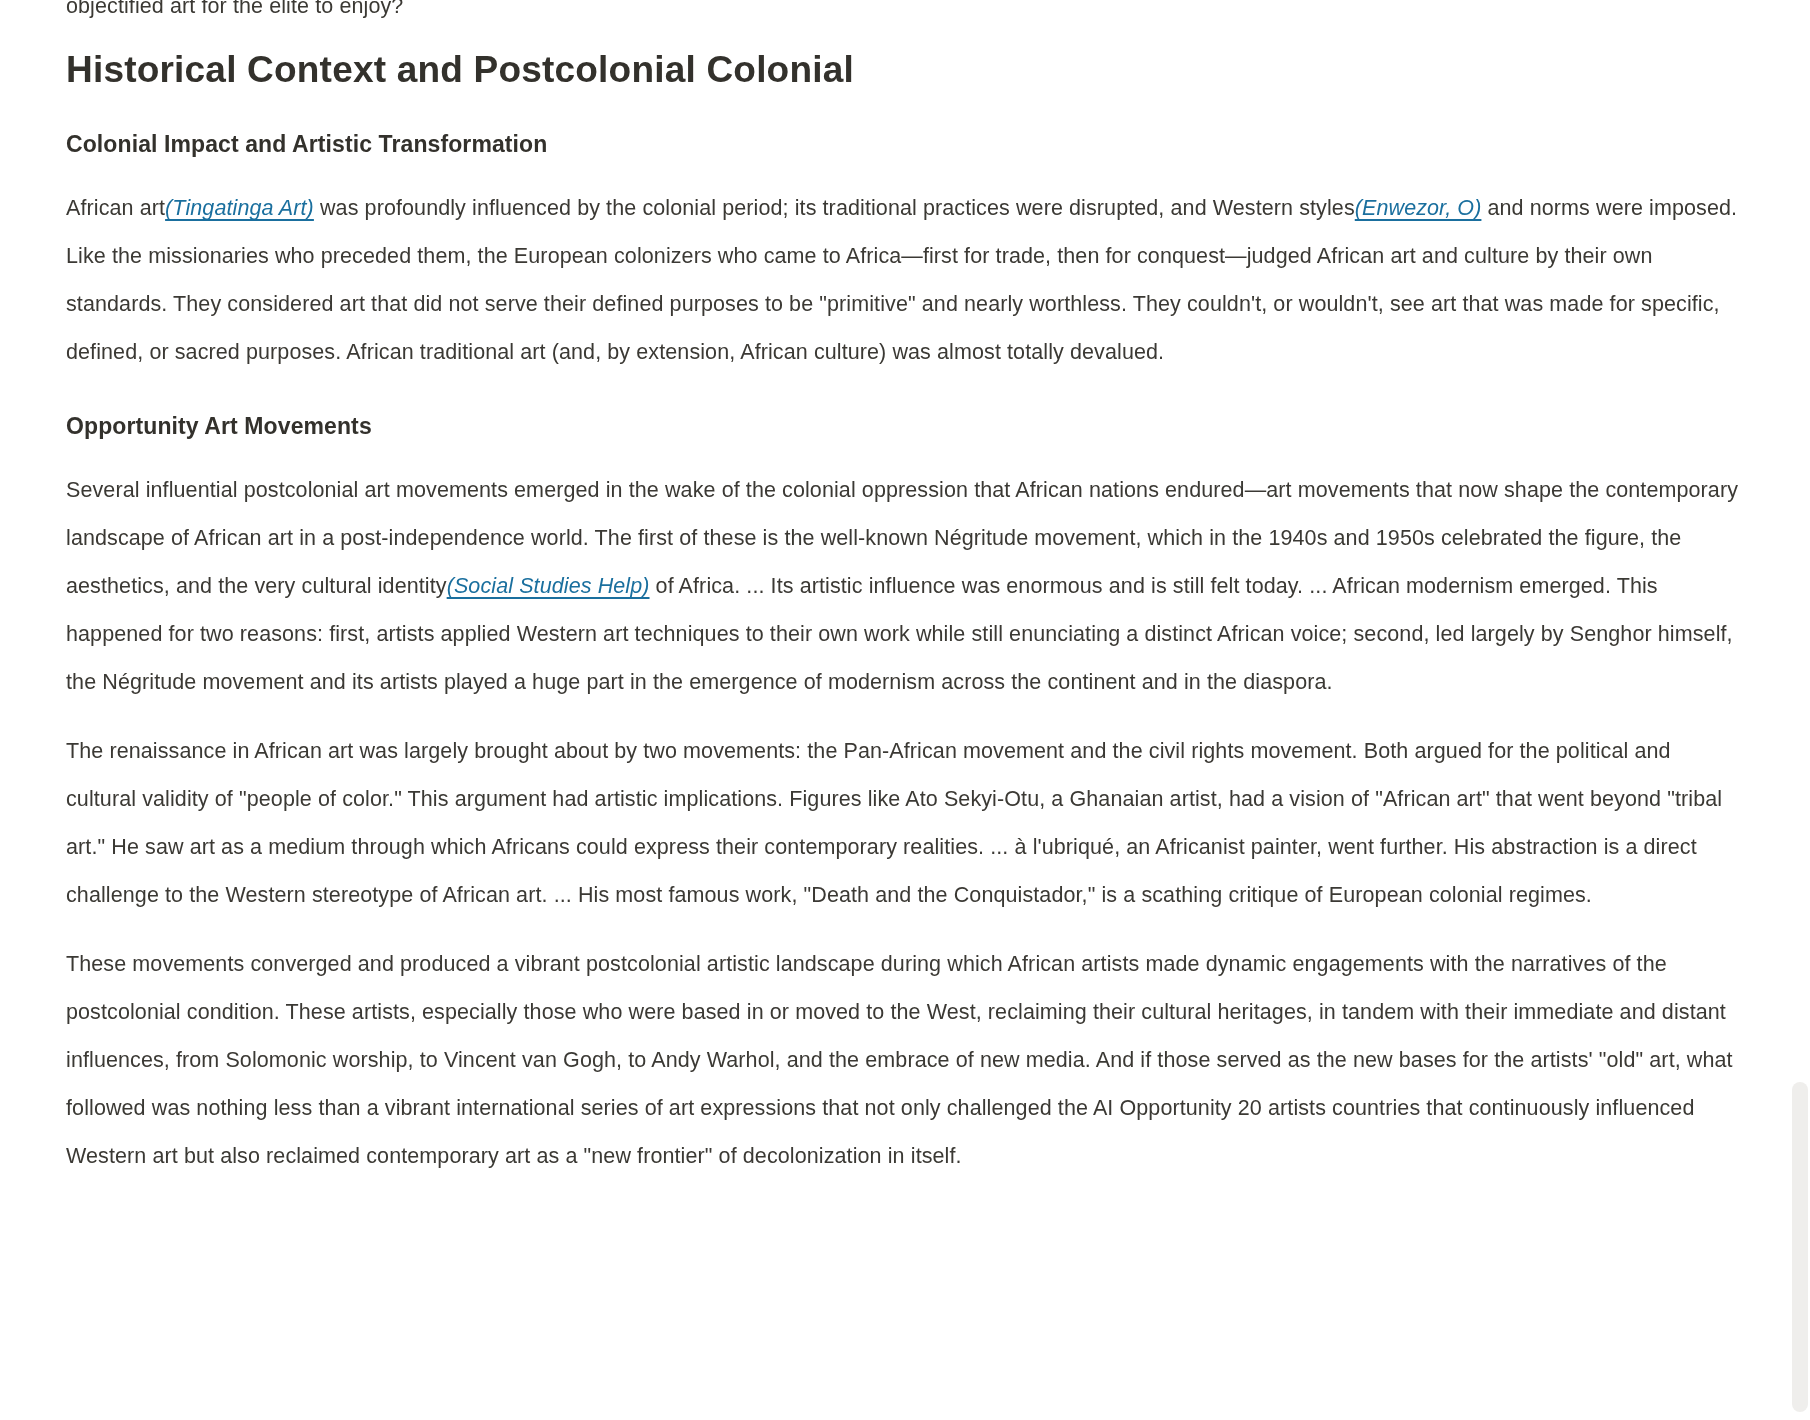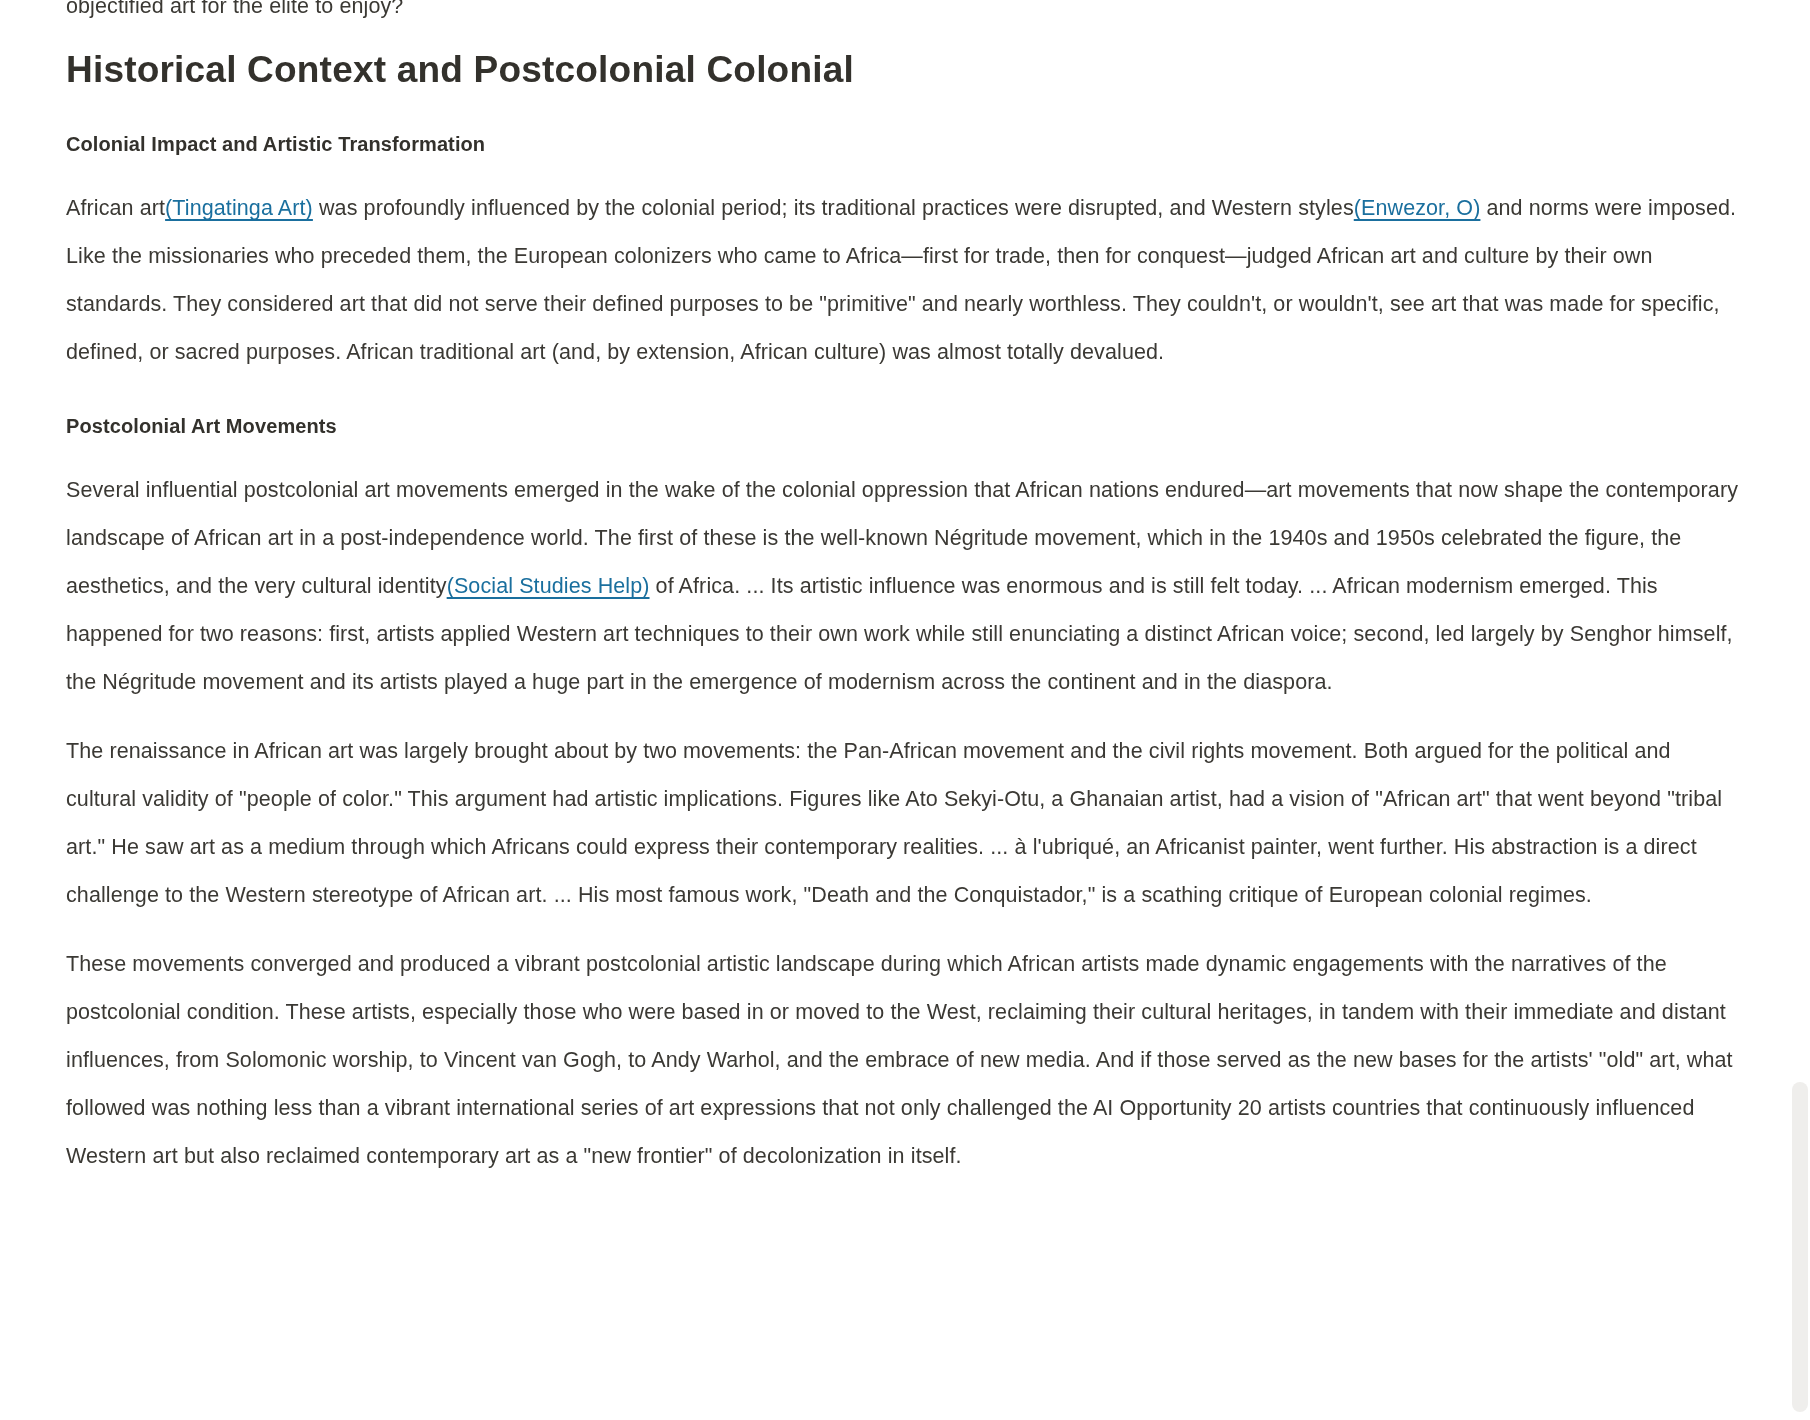--- a/index.html
+++ b/index.html
@@ -35,32 +35,33 @@
   }
   h1{
     font-size:37px;
     line-height:48px;
     margin:16px 0 0;
     font-weight:700;
     color:var(--heading);
     letter-spacing:0.2px;
   }
   h2{
-    font-size:20px;
+    font-size:23px;
     line-height:38px;
     margin:31px 0 10px;
     font-weight:700;
     color:var(--heading);
     letter-spacing:0.1px;
   }
   .doc-link{
     color:var(--link);
     text-decoration:underline;
     text-decoration-thickness:1.5px;
     text-underline-offset:4px;
+    font-style:italic;
   }
   .scroll-thumb{
     position:absolute;
     top:1100px;
     right:2px;
     width:16px;
     height:330px;
     border-radius:8px;
     background:var(--scrollbar);
   }
@@ -71,21 +72,21 @@
 <div class="page">
 
   <p class="p fragment">objectified art for the elite to enjoy?</p>
 
   <h1>Historical Context and Postcolonial Colonial</h1>
 
   <h2>Colonial Impact and Artistic Transformation</h2>
 
   <p class="p"><span>African art</span><a href="#" class="doc-link">(Tingatinga Art)</a><span> was profoundly influenced by the colonial period; its traditional practices were disrupted, and Western styles</span><a href="#" class="doc-link">(Enwezor, O)</a><span> and norms were imposed. Like the missionaries who preceded them, the European colonizers who came to Africa—first for trade, then for conquest—judged African art and culture by their own standards. They considered art that did not serve their defined purposes to be "primitive" and nearly worthless. They couldn't, or wouldn't, see art that was made for specific, defined, or sacred purposes. African traditional art (and, by extension, African culture) was almost totally devalued.</span></p>
 
-  <h2>Postcolonial Art Movements</h2>
+  <h2>Opportunity Art Movements</h2>
 
   <p class="p"><span>Several influential postcolonial art movements emerged in the wake of the colonial oppression that African nations endured—art movements that now shape the contemporary landscape of African art in a post-independence world. The first of these is the well-known Négritude movement, which in the 1940s and 1950s celebrated the figure, the aesthetics, and the very cultural identity</span><a href="#" class="doc-link">(Social Studies Help)</a><span> of Africa. ... Its artistic influence was enormous and is still felt today. ... African modernism emerged. This happened for two reasons: first, artists applied Western art techniques to their own work while still enunciating a distinct African voice; second, led largely by Senghor himself, the Négritude movement and its artists played a huge part in the emergence of modernism across the continent and in the diaspora.</span></p>
 
   <p class="p"><span>The renaissance in African art was largely brought about by two movements: the Pan-African movement and the civil rights movement. Both argued for the political and cultural validity of "people of color." This argument had artistic implications. Figures like Ato Sekyi-Otu, a Ghanaian artist, had a vision of "African art" that went beyond "tribal art." He saw art as a medium through which Africans could express their contemporary realities. ... à l'ubriqué, an Africanist painter, went further. His abstraction is a direct challenge to the Western stereotype of African art. ... His most famous work, "Death and the Conquistador," is a scathing critique of European colonial regimes.</span></p>
 
   <p class="p"><span>These movements converged and produced a vibrant postcolonial artistic landscape during which African artists made dynamic engagements with the narratives of the postcolonial condition. These artists, especially those who were based in or moved to the West, reclaiming their cultural heritages, in tandem with their immediate and distant influences, from Solomonic worship, to Vincent van Gogh, to Andy Warhol, and the embrace of new media. And if those served as the new bases for the artists' "old" art, what followed was nothing less than a vibrant international series of art expressions that not only challenged the AI Opportunity 20 artists countries that continuously influenced Western art but also reclaimed contemporary art as a "new frontier" of decolonization in itself.</span></p>
 
   <div class="scroll-thumb"></div>
 
 </div>

